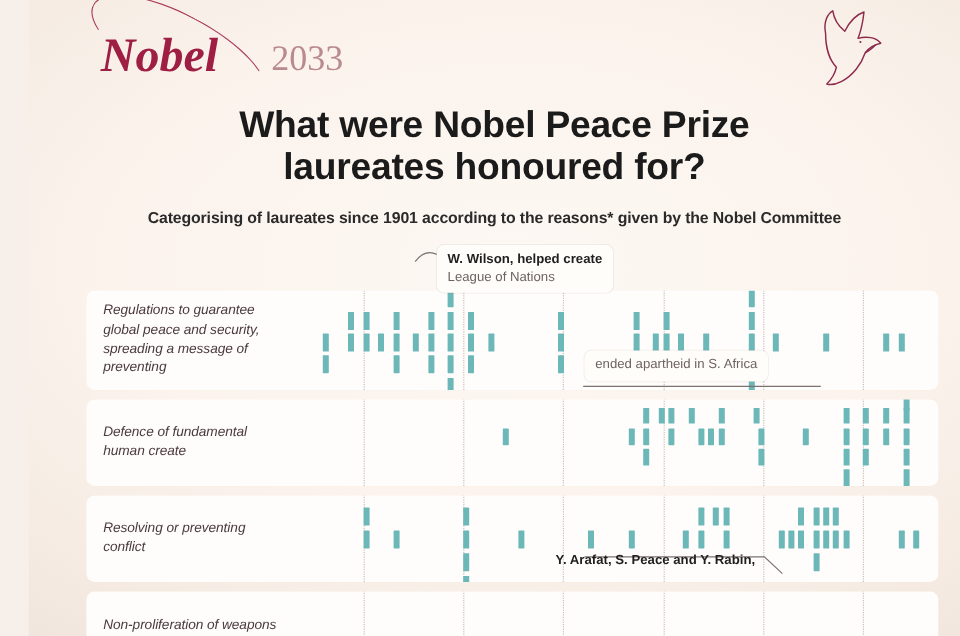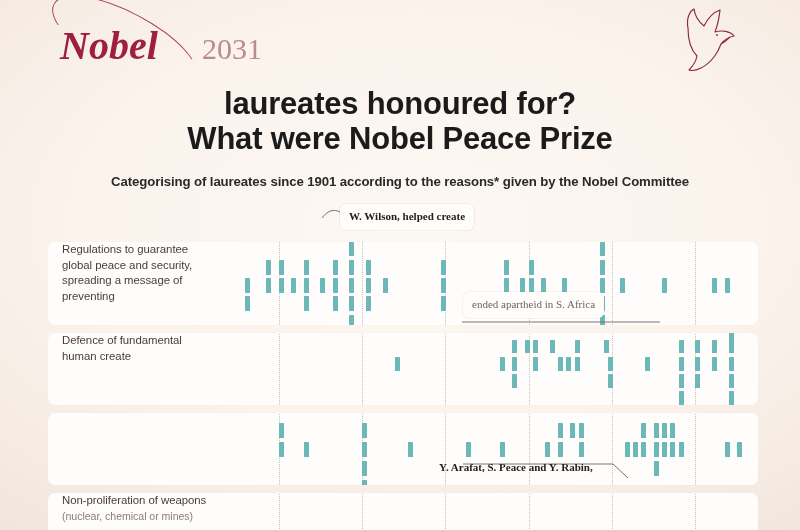--- a/index.html
+++ b/index.html
@@ -6,20 +6,21 @@
   body{
     width:800px;height:530px;overflow:hidden;
     font-family:"Liberation Sans", sans-serif;
     background:#f7efe9;
     position:relative;
   }
   #root{
     position:absolute;inset:0;
     background:
       radial-gradient(ellipse 700px 420px at 52% 42%, #fdf8f4 0%, #fbf3ec 48%, #f5ebe3 78%, #efe3da 100%);
+    margin-left: 24px;
   }
 
   
   .brand{
     position:absolute;left:36px;top:10px;width:230px;height:62px;
   }
   .brand-arc{
     position:absolute;left:8px;top:2px;width:160px;height:58px;
     border:1.6px solid #a32a4e;border-radius:50%;
     border-right-color:transparent;border-bottom-color:transparent;
@@ -58,23 +59,24 @@
     position:absolute;left:48px;top:242px;width:710px;height:300px;
   }
   .row{
     position:absolute;left:0;width:710px;
     background:#fffdfb;
     border-radius:7px;
     box-shadow:0 0 0 .5px rgba(0,0,0,.012);
   }
   .row-label{
     position:absolute;left:14px;top:0;width:180px;height:100%;
-    display:flex;align-items:flex-start;
+    display:flex;align-items:center;
     font-size:11.4px;line-height:1.38;color:#4a3a3c;
     letter-spacing:-.05px;
+    font-style:italic;
   }
   .row-label .sub{display:block;color:#8d7a7c;font-size:10.6px;}
   .plot{
     position:absolute;left:193px;top:0;right:0;height:100%;overflow:hidden;
   }
   .gridline{
     position:absolute;top:-4px;bottom:-4px;width:0;
     border-left:1px dotted #c9bfbb;
   }
   .bar{
@@ -84,52 +86,51 @@
   
   .callout{
     position:absolute;
     background:#fffdfa;
     border-radius:6px;
     padding:5px 9px 6px 9px;
     font-size:11px;line-height:1.32;
     color:#2b2b2b;
     box-shadow:0 0 0 .6px rgba(120,100,95,.13);
     white-space:nowrap;
-    font-family:Liberation Serif, serif;
   }
   .callout .l1{font-weight:700;color:#1f1f1f;}
   .callout .l2{color:#6f6361;}
   .callout.c2 .l2,.callout.c3 .l2{text-align:left;}
   .leader{position:absolute;stroke:#7c7270;fill:none;stroke-width:1;}
 </style>
 </head>
 <body>
 
 <div id="root">
 
   <div class="brand">
     <div class="brand-arc"></div>
     <div class="brand-nobel">Nobel</div>
-    <div class="brand-year">2031</div>
+    <div class="brand-year">2033</div>
   </div>
 
   <svg class="dove" viewBox="0 0 78 70">
     <path d="M18 22 C16 12 20 5 24 3 C25 10 29 16 34 20
              C38 12 44 6 50 4 C49 13 47 21 45 26
              C52 24 60 25 64 30 C59 31 54 34 51 38
              C48 47 41 57 31 62 C27 64 22 65 19 64
              C23 60 26 55 27 50
              C22 45 18 35 18 22 Z" fill="none" stroke="#8e2a4c" stroke-width="1.2" stroke-linejoin="round"></path>
     <path d="M51 38 C55 36 58 33 60 31" fill="none" stroke="#8e2a4c" stroke-width="1.2"></path>
     <circle cx="47" cy="29" r="0.9" fill="#8e2a4c"></circle>
   </svg>
 
   <div class="title">
+    <div>What were Nobel Peace Prize</div>
     <div>laureates honoured for?</div>
-    <div>What were Nobel Peace Prize</div>
   </div>
   <div class="subtitle">Categorising of laureates since 1901 according to the reasons* given by the Nobel Committee</div>
 
   <div class="chart">
 
     <div class="row" id="row0" style="top:0px;height:83px;">
       <div class="row-label">
         <div>
           <span>Regulations to guarantee</span><br>
           <span>global peace and security,</span><br>
@@ -232,20 +233,26 @@
           <div class="bar" style="left: 471.137px; width: 5px; height: 13.824px; top: 23.888px;"></div>
           <div class="bar" style="left: 487.815px; width: 5px; height: 13.824px; top: -4.912px;"></div>
           <div class="bar" style="left: 487.815px; width: 5px; height: 13.824px; top: 6.608px;"></div>
           <div class="bar" style="left: 487.815px; width: 5px; height: 13.824px; top: 23.888px;"></div>
           <div class="bar" style="left: 487.815px; width: 5px; height: 13.824px; top: 41.168px;"></div>
           <div class="bar" style="left: 487.815px; width: 5px; height: 13.824px; top: 58.448px;"></div>
         </div>
     </div>
 
     <div class="row" id="row2" style="top:171px;height:72px;">
+      <div class="row-label">
+        <div>
+          <span>Resolving or preventing</span><br>
+          <span>conflict</span>
+        </div>
+      </div>
       <div class="plot">
           <div class="gridline" style="left: 37.5242px;"></div>
           <div class="gridline" style="left: 120.911px;"></div>
           <div class="gridline" style="left: 204.298px;"></div>
           <div class="gridline" style="left: 287.685px;"></div>
           <div class="gridline" style="left: 371.073px;"></div>
           <div class="gridline" style="left: 454.46px;"></div>
           <div class="bar" style="left: 37.5242px; width: 5px; height: 14.976px; top: 10.352px;"></div>
           <div class="bar" style="left: 37.5242px; width: 5px; height: 14.976px; top: 29.072px;"></div>
           <div class="bar" style="left: 62.5403px; width: 5px; height: 14.976px; top: 29.072px;"></div>
@@ -298,20 +305,21 @@
   </div>
 
   <svg style="position:absolute;left:0;top:0;width:800px;height:530px;pointer-events:none;">
     <path class="leader" d="M322 218 C328 210 334 209 340 212"></path>
     <path class="leader" d="M462 322 L660 322"></path>
     <path class="leader" d="M463 464 L613 464 L628 478"></path>
   </svg>
 
   <div class="callout c1" style="left:340px;top:204px;">
     <div class="l1">W. Wilson, helped create</div>
+    <div class="l2">League of Nations</div>
   </div>
 
   <div class="callout c2" style="left:463px;top:292px;">
     <div class="l2">ended apartheid in S. Africa</div>
   </div>
 
   <div class="callout c3" style="left:380px;top:455px;background:transparent;box-shadow:none;">
     <div class="l1" style="text-align:center;padding-left:50px;">Y. Arafat, S. Peace and Y. Rabin,</div>
   </div>
 

